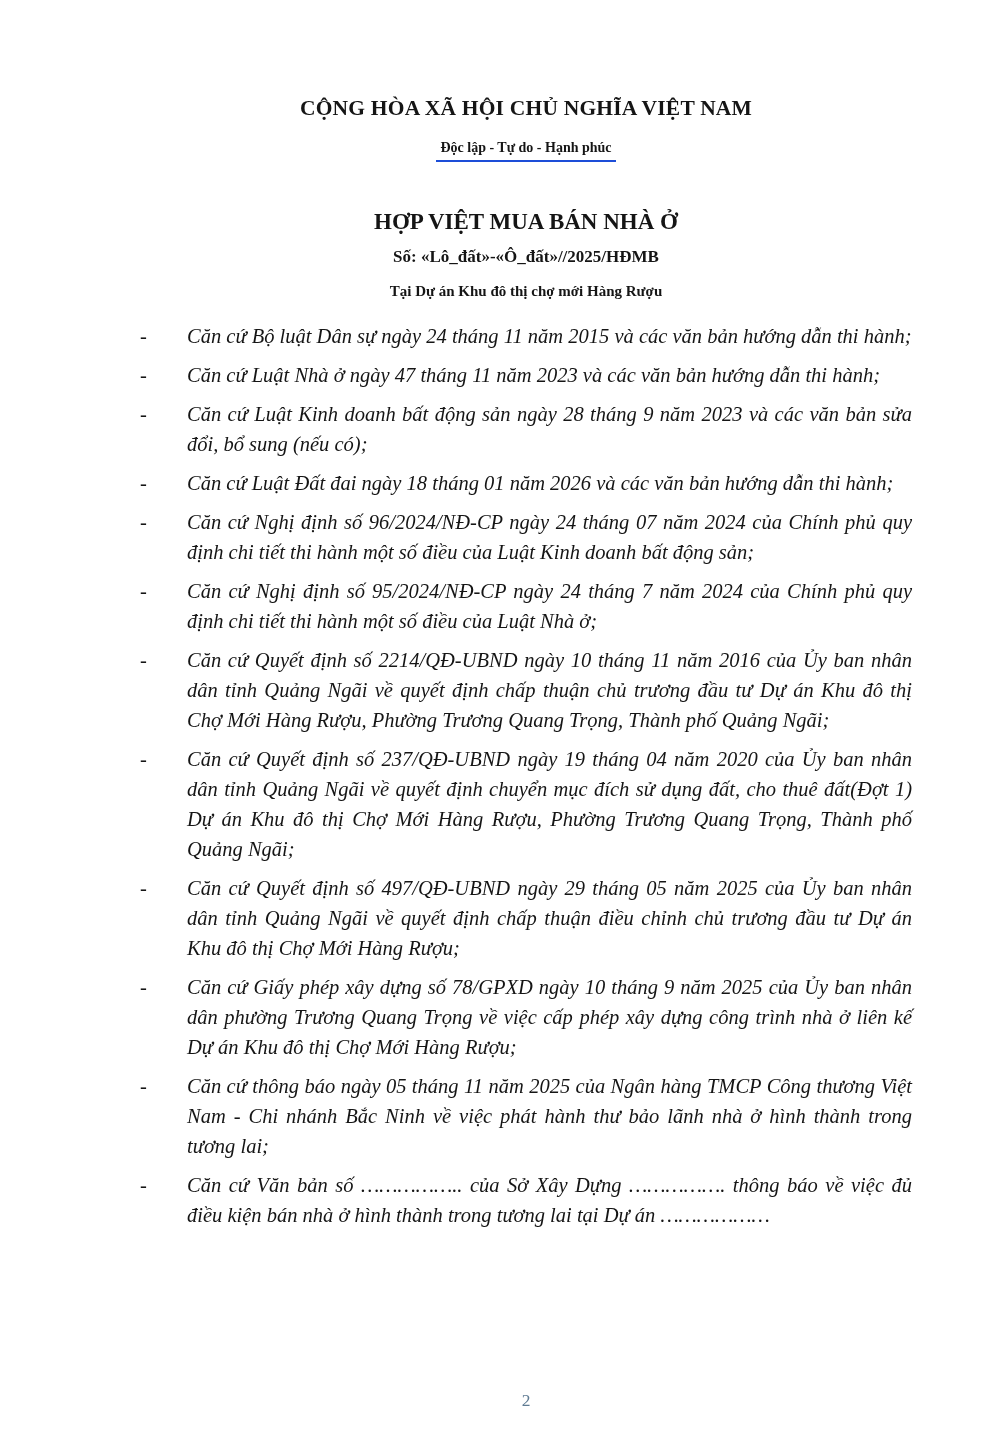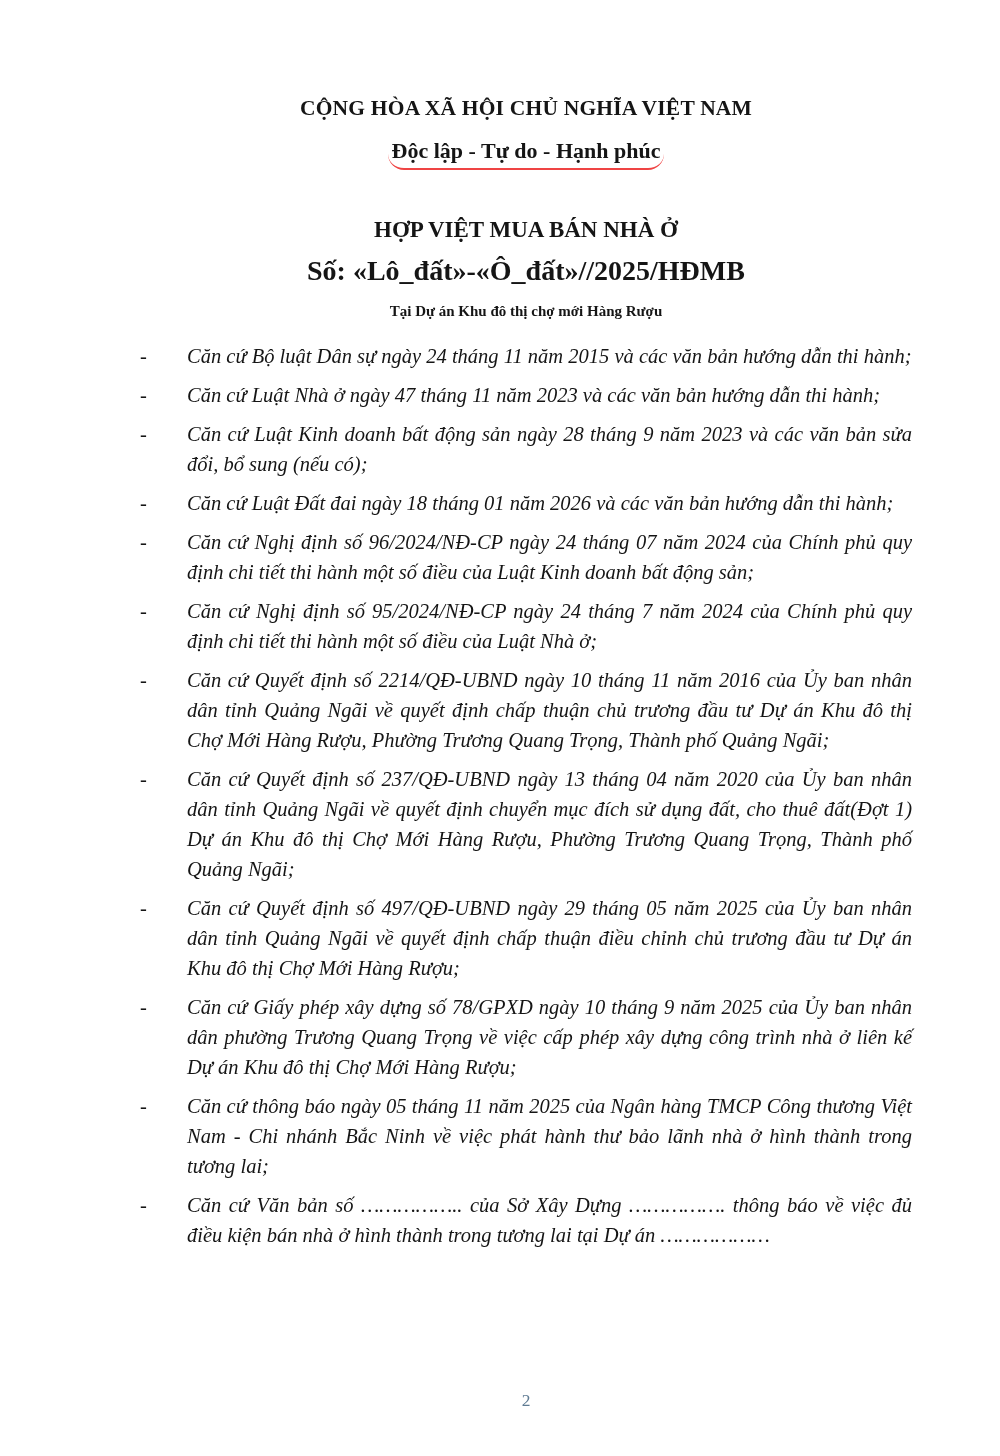--- a/index.html
+++ b/index.html
@@ -1,15 +1,15 @@
 <!DOCTYPE html>
 <html><head>
 <meta charset="utf-8">
 <style>
-  * { margin: 0; padding: 0; box-sizing: border-box; border-radius: 25px; }
+  * { margin: 0; padding: 0; box-sizing: border-box; }
   html, body {
     width: 1000px;
     background: #ffffff;
     font-family: "Liberation Serif", "DejaVu Serif", serif;
   }
   .page {
     position: relative;
     width: 1000px;
     height: 1456px;
     background: #ffffff;
@@ -28,34 +28,34 @@
     font-size: 21.5px;
     letter-spacing: 0.2px;
   }
   .motto-wrap {
     text-align: center;
     margin-top: 17px;
   }
   .motto {
     display: inline-block;
     font-weight: bold;
-    font-size: 22px;
-    border-bottom: 2px solid #ef4444;
+    font-size: 14px;
+    border-bottom: 2px solid #1d4ed8;
     padding: 0 4px 4px 4px;
   }
   .doc-title {
     text-align: center;
     font-weight: bold;
     font-size: 23px;
     margin-top: 47px;
   }
   .doc-number {
     text-align: center;
     font-weight: bold;
-    font-size: 28px;
+    font-size: 17px;
     margin-top: 12px;
   }
   .doc-project {
     text-align: center;
     font-weight: bold;
     font-size: 15px;
     margin-top: 16px;
   }
   .recitals {
     margin-top: 21px;
@@ -132,21 +132,21 @@
         <div class="recital-text">Căn cứ Nghị định số 95/2024/NĐ-CP ngày 24 tháng 7 năm 2024 của Chính phủ quy định chi tiết thi hành một số điều của Luật Nhà ở;</div>
       </div>
 
       <div class="recital-item">
         <div class="recital-dash">-</div>
         <div class="recital-text">Căn cứ Quyết định số 2214/QĐ-UBND ngày 10 tháng 11 năm 2016 của Ủy ban nhân dân tỉnh Quảng Ngãi về quyết định chấp thuận chủ trương đầu tư Dự án Khu đô thị Chợ Mới Hàng Rượu, Phường Trương Quang Trọng, Thành phố Quảng Ngãi;</div>
       </div>
 
       <div class="recital-item">
         <div class="recital-dash">-</div>
-        <div class="recital-text">Căn cứ Quyết định số 237/QĐ-UBND ngày 13 tháng 04 năm 2020 của Ủy ban nhân dân tỉnh Quảng Ngãi về quyết định chuyển mục đích sử dụng đất, cho thuê đất(Đợt 1) Dự án Khu đô thị Chợ Mới Hàng Rượu, Phường Trương Quang Trọng, Thành phố Quảng Ngãi;</div>
+        <div class="recital-text">Căn cứ Quyết định số 237/QĐ-UBND ngày 19 tháng 04 năm 2020 của Ủy ban nhân dân tỉnh Quảng Ngãi về quyết định chuyển mục đích sử dụng đất, cho thuê đất(Đợt 1) Dự án Khu đô thị Chợ Mới Hàng Rượu, Phường Trương Quang Trọng, Thành phố Quảng Ngãi;</div>
       </div>
 
       <div class="recital-item">
         <div class="recital-dash">-</div>
         <div class="recital-text">Căn cứ Quyết định số 497/QĐ-UBND ngày 29 tháng 05 năm 2025 của Ủy ban nhân dân tỉnh Quảng Ngãi về quyết định chấp thuận điều chỉnh chủ trương đầu tư Dự án Khu đô thị Chợ Mới Hàng Rượu;</div>
       </div>
 
       <div class="recital-item">
         <div class="recital-dash">-</div>
         <div class="recital-text">Căn cứ Giấy phép xây dựng số 78/GPXD ngày 10 tháng 9 năm 2025 của Ủy ban nhân dân phường Trương Quang Trọng về việc cấp phép xây dựng công trình nhà ở liên kế Dự án Khu đô thị Chợ Mới Hàng Rượu;</div>

